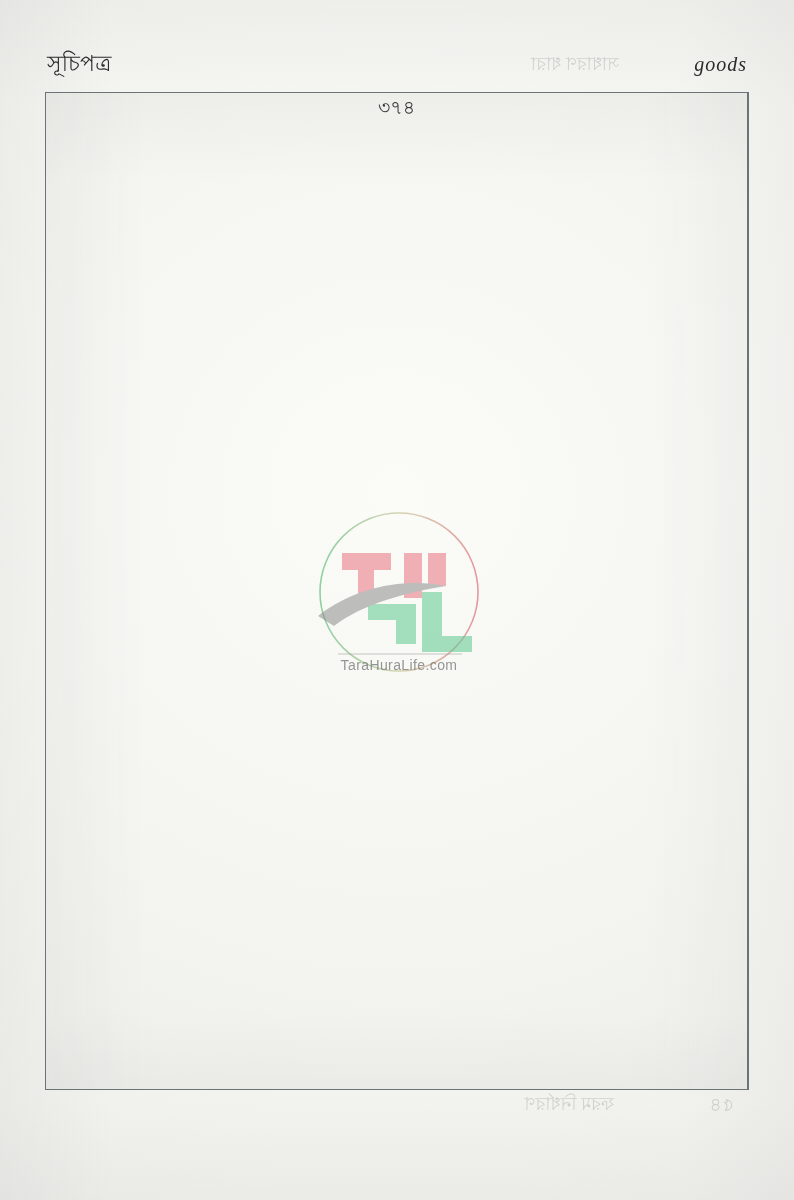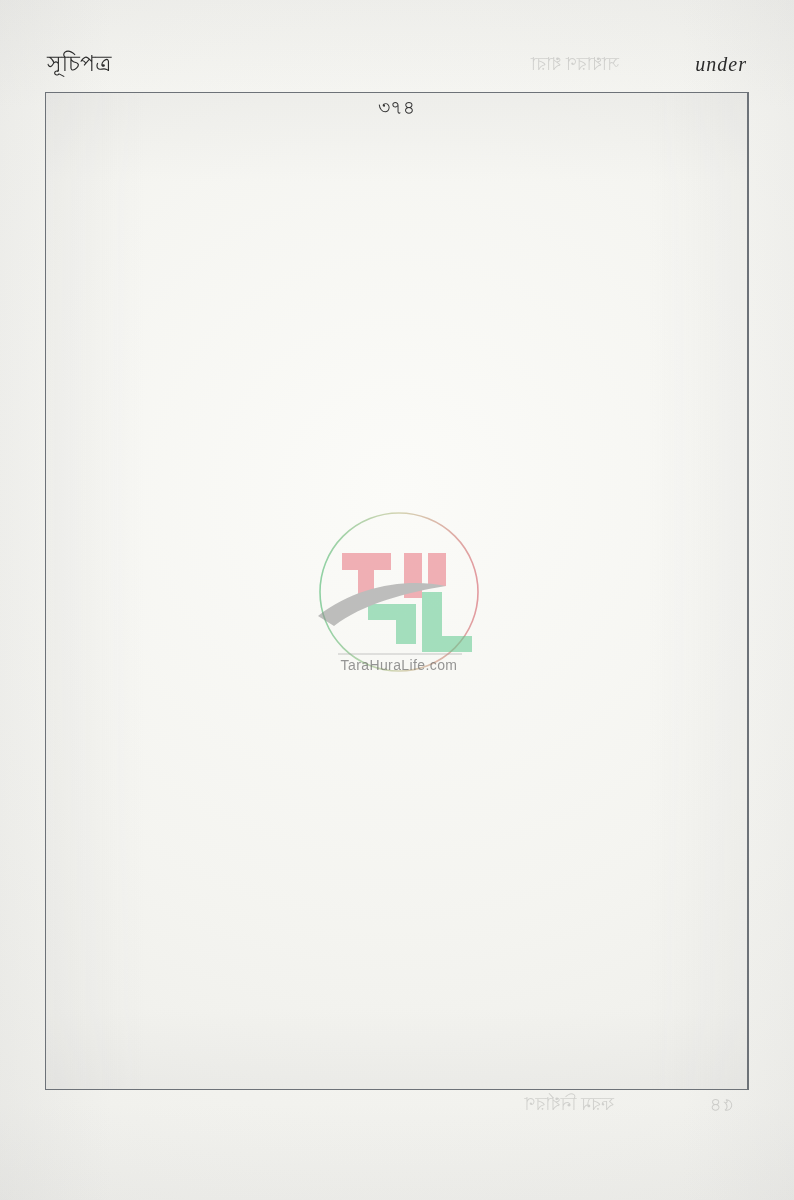--- a/index.html
+++ b/index.html
@@ -219,21 +219,21 @@
     <div class="bl" style="left: 60px; top: 858px;">৫১</div>
     <div class="bl" style="left: 60px; top: 888px;">৫২</div>
     <div class="bl" style="left: 60px; top: 1060px;">৫৩</div>
     <div class="bl" style="left: 60px; top: 1090px;">৫৪</div>
   </div>
 
 <div class="content">
 
   <div class="runhead">
     <div class="runhead-left">সূচিপত্র</div>
-    <div class="runhead-right">under</div>
+    <div class="runhead-right">goods</div>
   </div>
 
   <div class="toc-wrap">
     <table class="toc">
       <colgroup>
         <col class="c-sl">
           <col class="c-rule">
           <col class="c-page">
       </colgroup>
       <thead>

